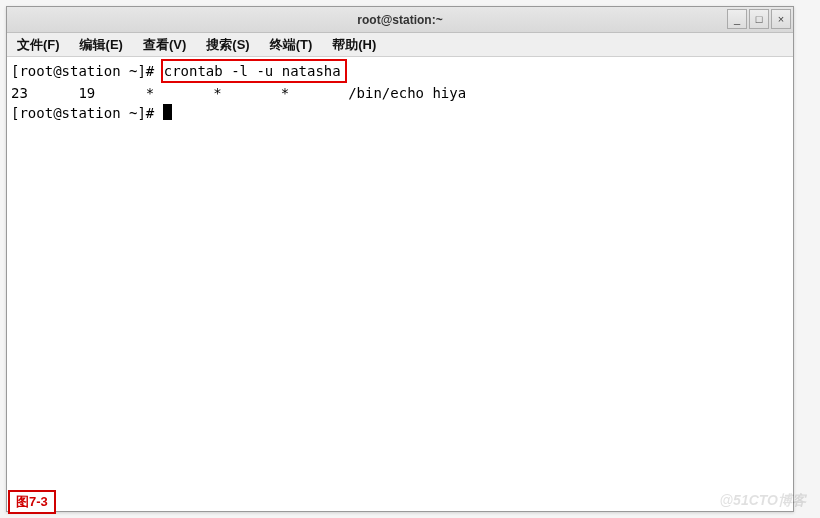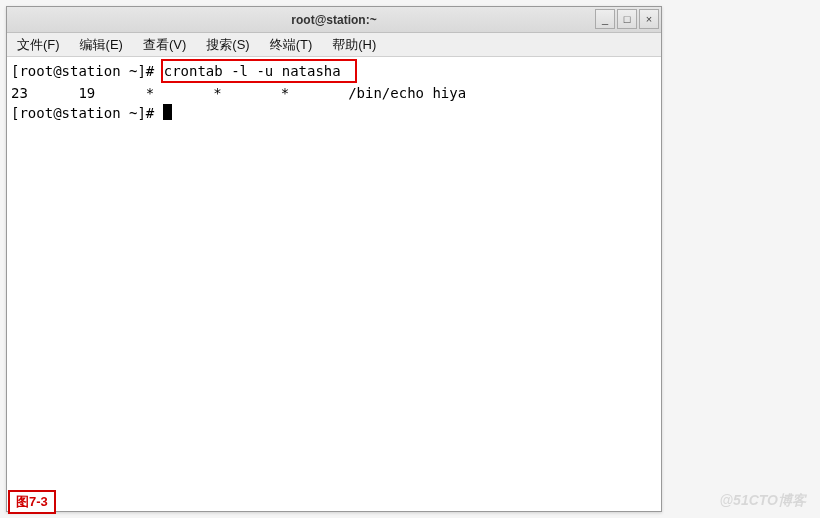--- a/index.html
+++ b/index.html
@@ -8,21 +8,21 @@
       height: 518px;
       background: #f5f5f5;
       font-family: sans-serif;
       overflow: hidden;
       position: relative;
     }
     .window {
       position: absolute;
       top: 6px;
       left: 6px;
-      width: 656px;
+      width: 788px;
       height: 506px;
       background: #fff;
       border: 1px solid #999;
       box-shadow: 0 1px 3px rgba(0,0,0,0.15);
       display: flex;
       flex-direction: column;
     }
     .titlebar {
       height: 26px;
       background: linear-gradient(#e6e6e6, #d9d9d9);
@@ -59,40 +59,41 @@
     .menubar {
       height: 24px;
       background: #efefef;
       border-bottom: 1px solid #d0d0d0;
       display: flex;
       align-items: center;
       padding: 0 6px;
       gap: 12px;
       font-size: 13px;
       color: #111;
+      font-weight: bold;
     }
     .menubar .mitem {
       cursor: pointer;
       padding: 1px 4px;
     }
     .terminal {
       flex: 1;
       background: #fff;
       color: #000;
       font-family: "DejaVu Sans Mono", monospace;
       font-size: 14px;
       line-height: 20px;
       padding: 2px 4px;
       white-space: pre;
       position: relative;
     }
     .highlight-box {
       border: 2px solid #e20000;
       display: inline-block;
-      padding: 0 14px 0 1px;
+      padding: 0 4px 0 1px;
       margin-left: -2px;
     }
     .cursor-block {
       display: inline-block;
       width: 9px;
       height: 16px;
       background: #000;
       vertical-align: -2px;
     }
     .caption {

